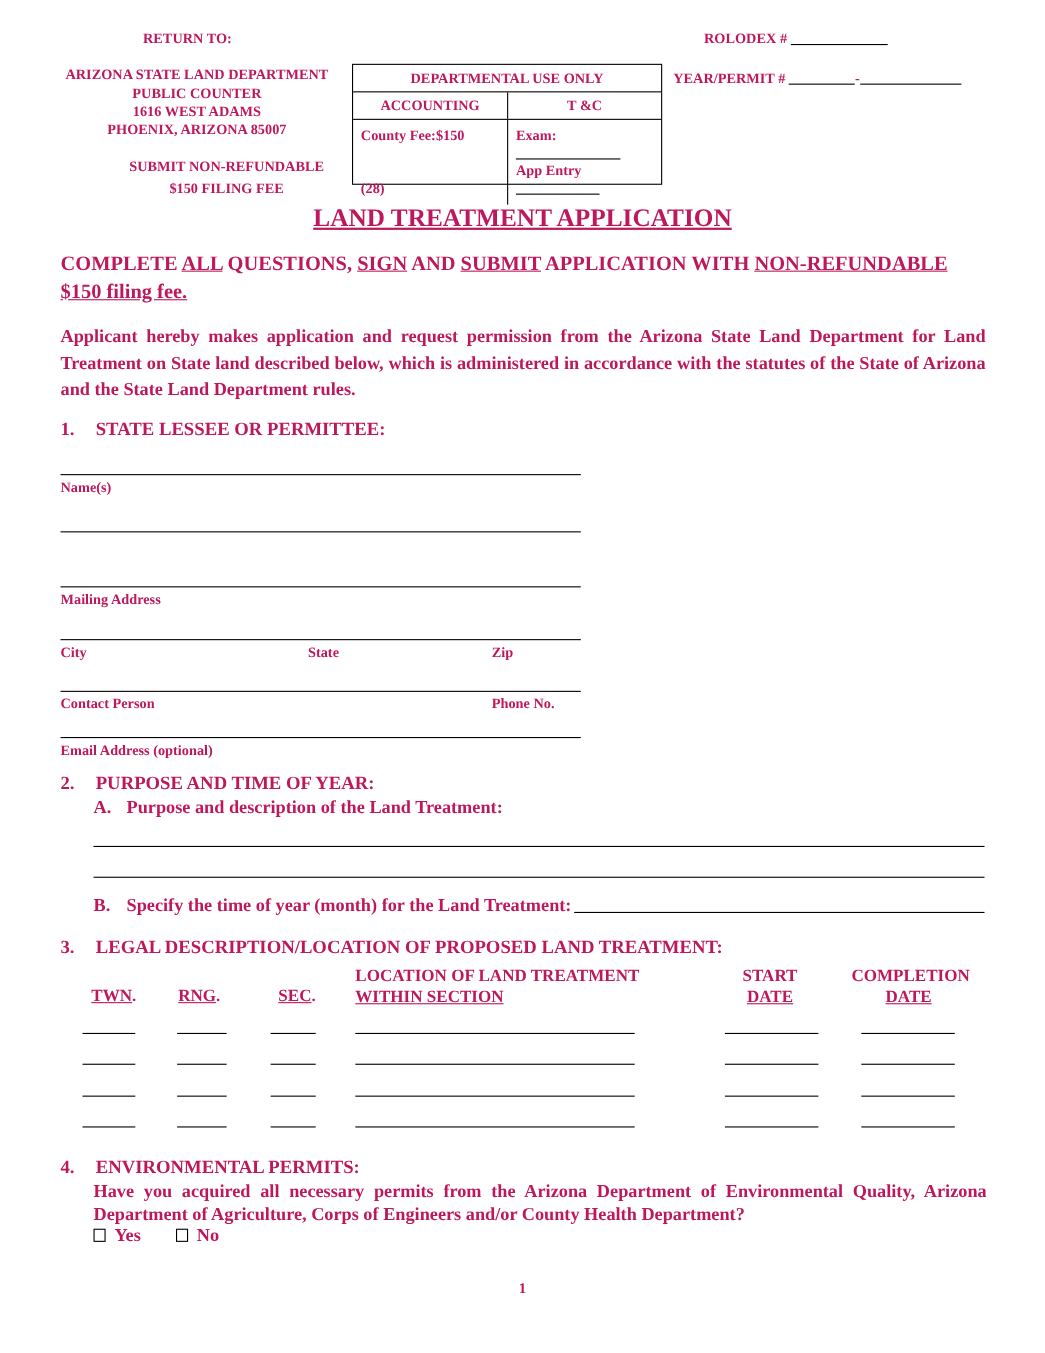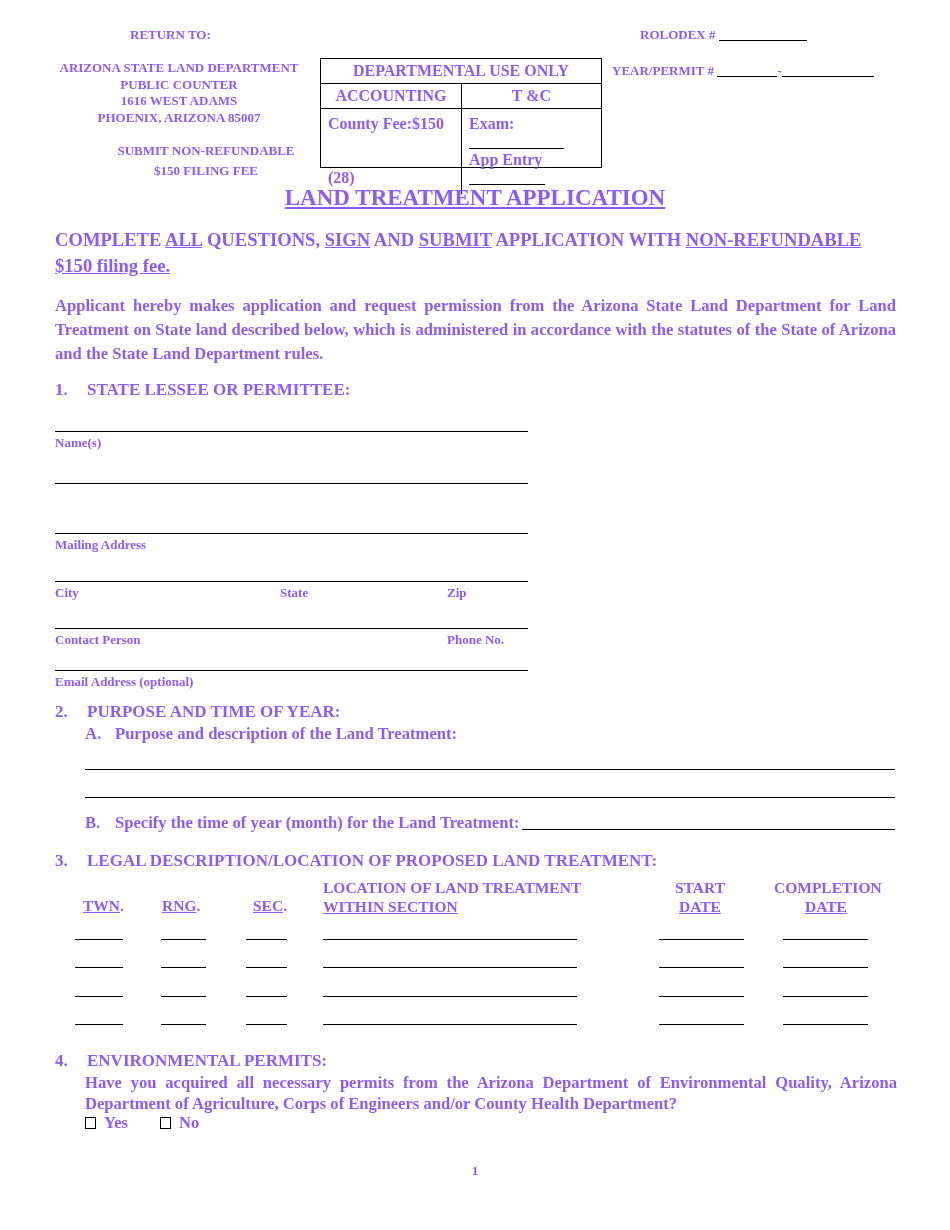--- a/index.html
+++ b/index.html
@@ -1,32 +1,32 @@
 <!DOCTYPE html>
 <html><head>
 <meta charset="utf-8">
 <style>
   html,body { margin:0; padding:0; background:#fff; }
   .page {
     position:relative; width:950px; height:1186px; margin:0 auto;
-    background:#ffffff; color:#8b5cf6; overflow:hidden;
+    background:#ffffff; color:#be185d; overflow:hidden;
     font-family:"Liberation Serif", serif; font-weight:bold;
   }
   .abs { position:absolute; }
 
   
   .return-to { left:130px; top:27px; font-size:13px; }
   .addr-block { left:55px; top:60px; width:248px; text-align:center; font-size:13px; line-height:16.5px; }
   .submit-block { left:82px; top:141px; width:248px; text-align:center; font-size:13px; line-height:20px; }
   .rolodex { left:640px; top:27px; font-size:13px; }
   .lease { left:612px; top:63px; font-size:13px; }
   .blank { display:inline-block; border-bottom:1.3px solid #000; height:12px; vertical-align:-2px; }
   .w88{width:88px} .w60{width:60px} .w92{width:92px} .w95{width:95px} .w76{width:76px}
 
-  .dept-box { left:320px; top:58px; width:282px; height:110px; border:1.6px solid #000; font-size:16px; display:flex; flex-direction:column; box-sizing:border-box; }
+  .dept-box { left:320px; top:58px; width:282px; height:110px; border:1.6px solid #000; font-size:13px; display:flex; flex-direction:column; box-sizing:border-box; }
   .db-title { border-bottom:1.2px solid #000; text-align:center; height:24px; line-height:24px; }
   .db-heads { display:flex; border-bottom:1.2px solid #000; height:24px; line-height:24px; }
   .db-h1 { width:141px; border-right:1.2px solid #000; text-align:center; box-sizing:border-box; }
   .db-h2 { flex:1; text-align:center; }
   .db-body { display:flex; flex:1; }
   .db-left { width:141px; border-right:1.2px solid #000; padding:6px 7px 7px; display:flex; flex-direction:column; justify-content:space-between; box-sizing:border-box; }
   .db-right { flex:1; padding:6px 7px 7px; display:flex; flex-direction:column; justify-content:space-between; }
   .ff-amt { margin-left:0; }
 
   

